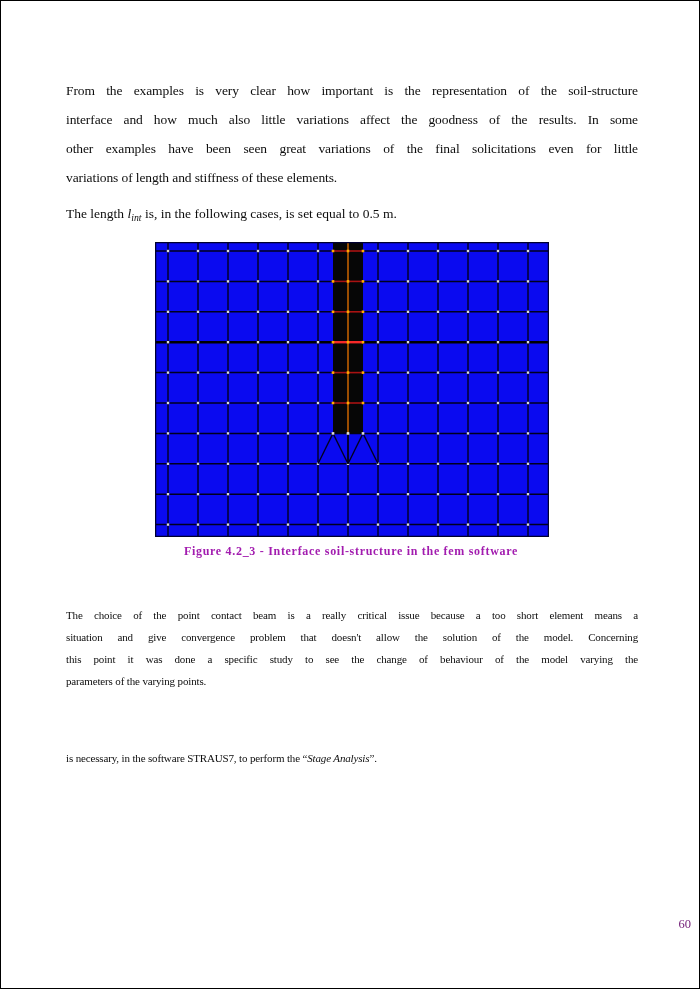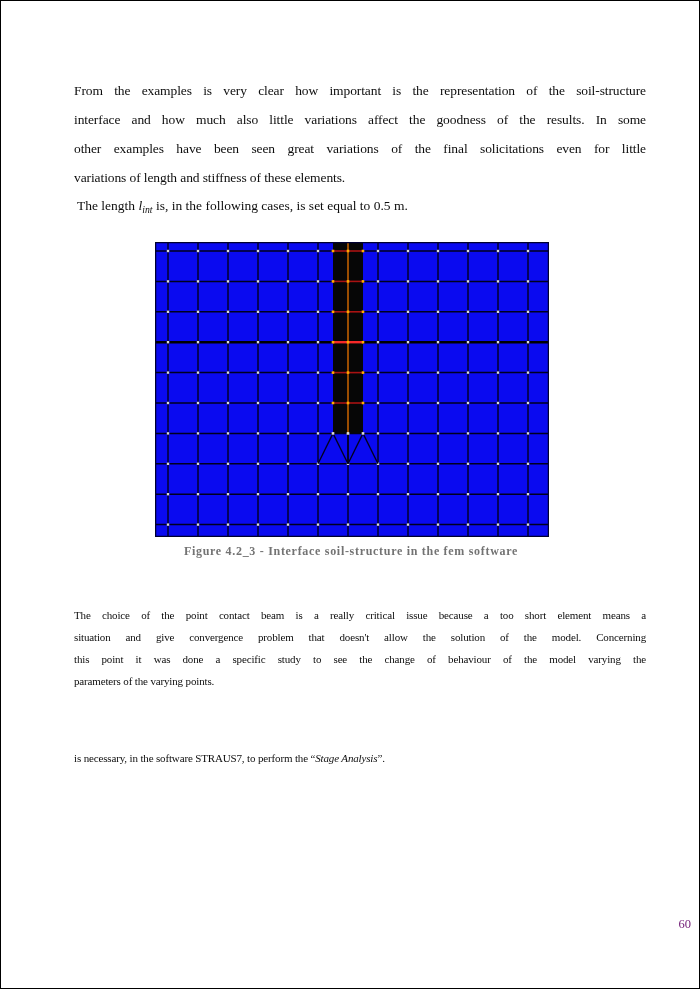--- a/index.html
+++ b/index.html
@@ -6,33 +6,33 @@
   .page{
     position:relative;
     width:700px;height:989px;
     background:#ffffff;
     border:1px solid #000;
     box-sizing:border-box;
     font-family:"Liberation Serif", serif;
     color:#0d0d0d;
     overflow:hidden;
   }
-  .para{position:absolute;left:73px;width:572px;}
+  .para{position:absolute;left:65px;width:572px;}
   .p-large{font-size:13.5px;line-height:29px;letter-spacing:-0.1px;}
   .p-small{font-size:11px;line-height:22px;letter-spacing:-0.15px;}
   .jline{text-align:justify;text-align-last:justify;text-justify:inter-word;white-space:nowrap;}
   .jlast{text-align:left;text-align-last:left;white-space:nowrap;}
-  .length-note{position:absolute;left:65px;top:194px;width:600px;font-size:13.5px;line-height:22px;margin-left:11px;}
+  .length-note{position:absolute;left:65px;top:202px;width:600px;font-size:13.5px;line-height:22px;}
   .length-note i{font-style:italic;}
   .length-note sub{font-size:0.72em;font-style:italic;vertical-align:-3px;line-height:0;}
   .figure-wrap{position:absolute;left:154px;top:241px;width:394px;height:295px;}
   .figure-wrap svg{display:block;}
   .caption{
     position:absolute;left:0;top:543px;width:700px;
-    text-align:center;font-weight:700;font-size:12px;letter-spacing:0.7px;color:#737373;
+    text-align:center;font-weight:700;font-size:12px;letter-spacing:0.7px;color:#a21caf;
   }
   .pagenum{
     position:absolute;left:0;top:916px;width:690px;
     text-align:right;font-size:12.5px;color:#701a75;
   }
 </style>
 </head>
 <body>
 
 <div class="page">

